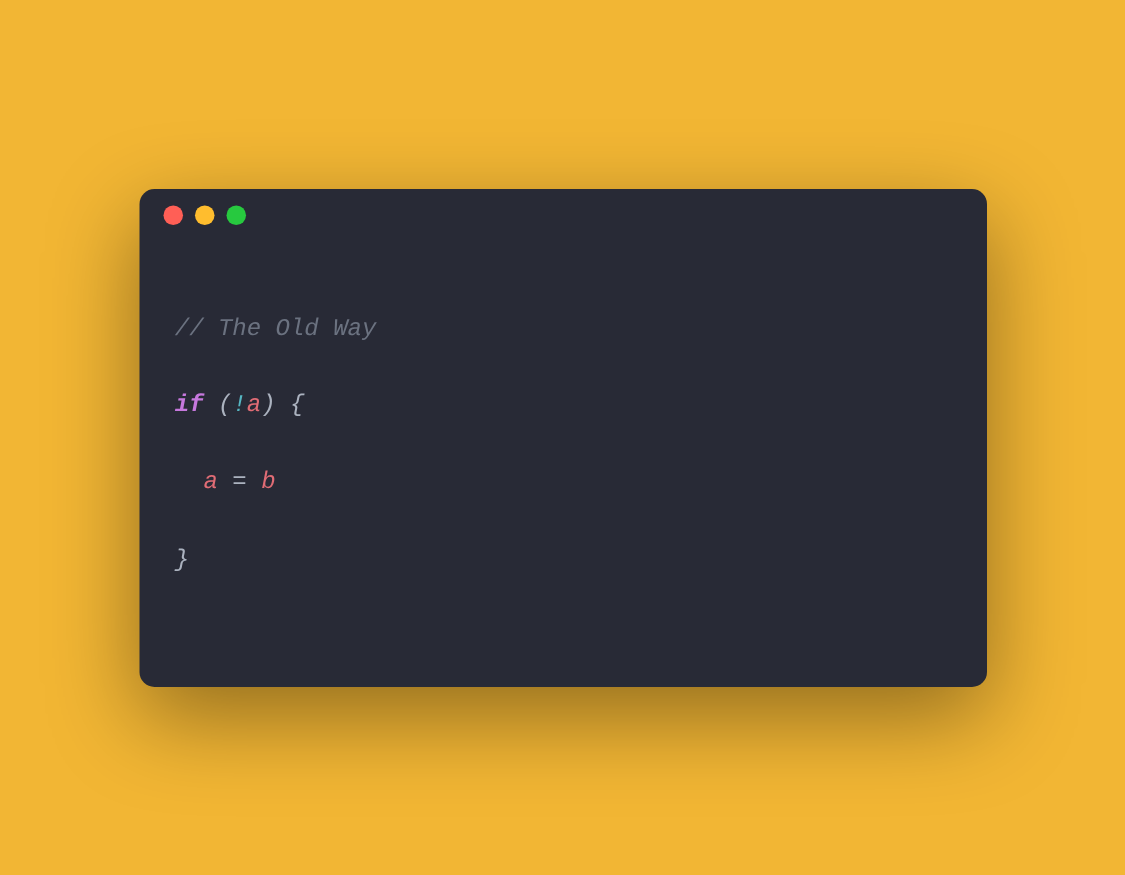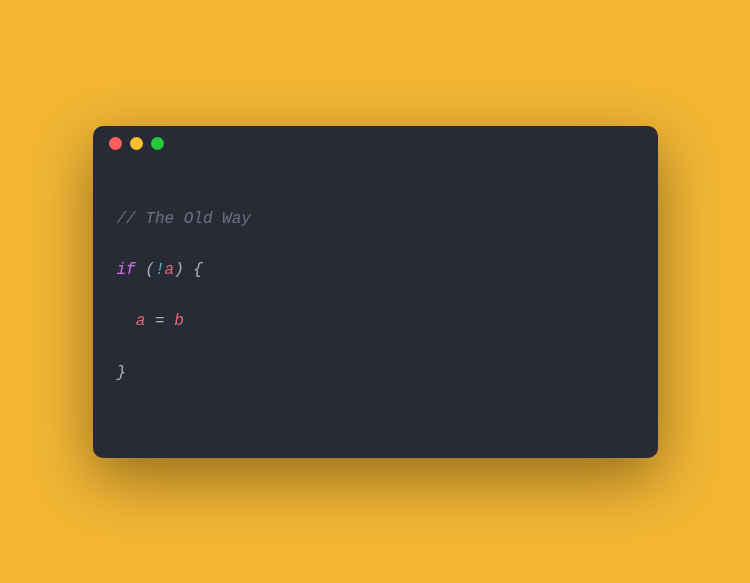--- a/index.html
+++ b/index.html
@@ -36,21 +36,21 @@
   .dot.yellow { background: #ffbd2e; }
   .dot.green { background: #27c93f; }
   .editor {
     padding: 20px 24px;
     font-size: 16px;
     line-height: 1.6;
     white-space: pre;
     font-style: italic;
   }
   .comment { color: #6b7280; }
-  .keyword { color: #c678dd; }
+  .keyword { color: #c678dd; font-weight: bold; }
   .punct { color: #abb2bf; }
   .op-not { color: #56b6c2; }
   .var { color: #e06c75; }
   .operator { color: #56b6c2; }
   .eq { color: #abb2bf; }
   .line { display: block; min-height: 1.6em; }
 </style>
 </head>
 <body>
 

